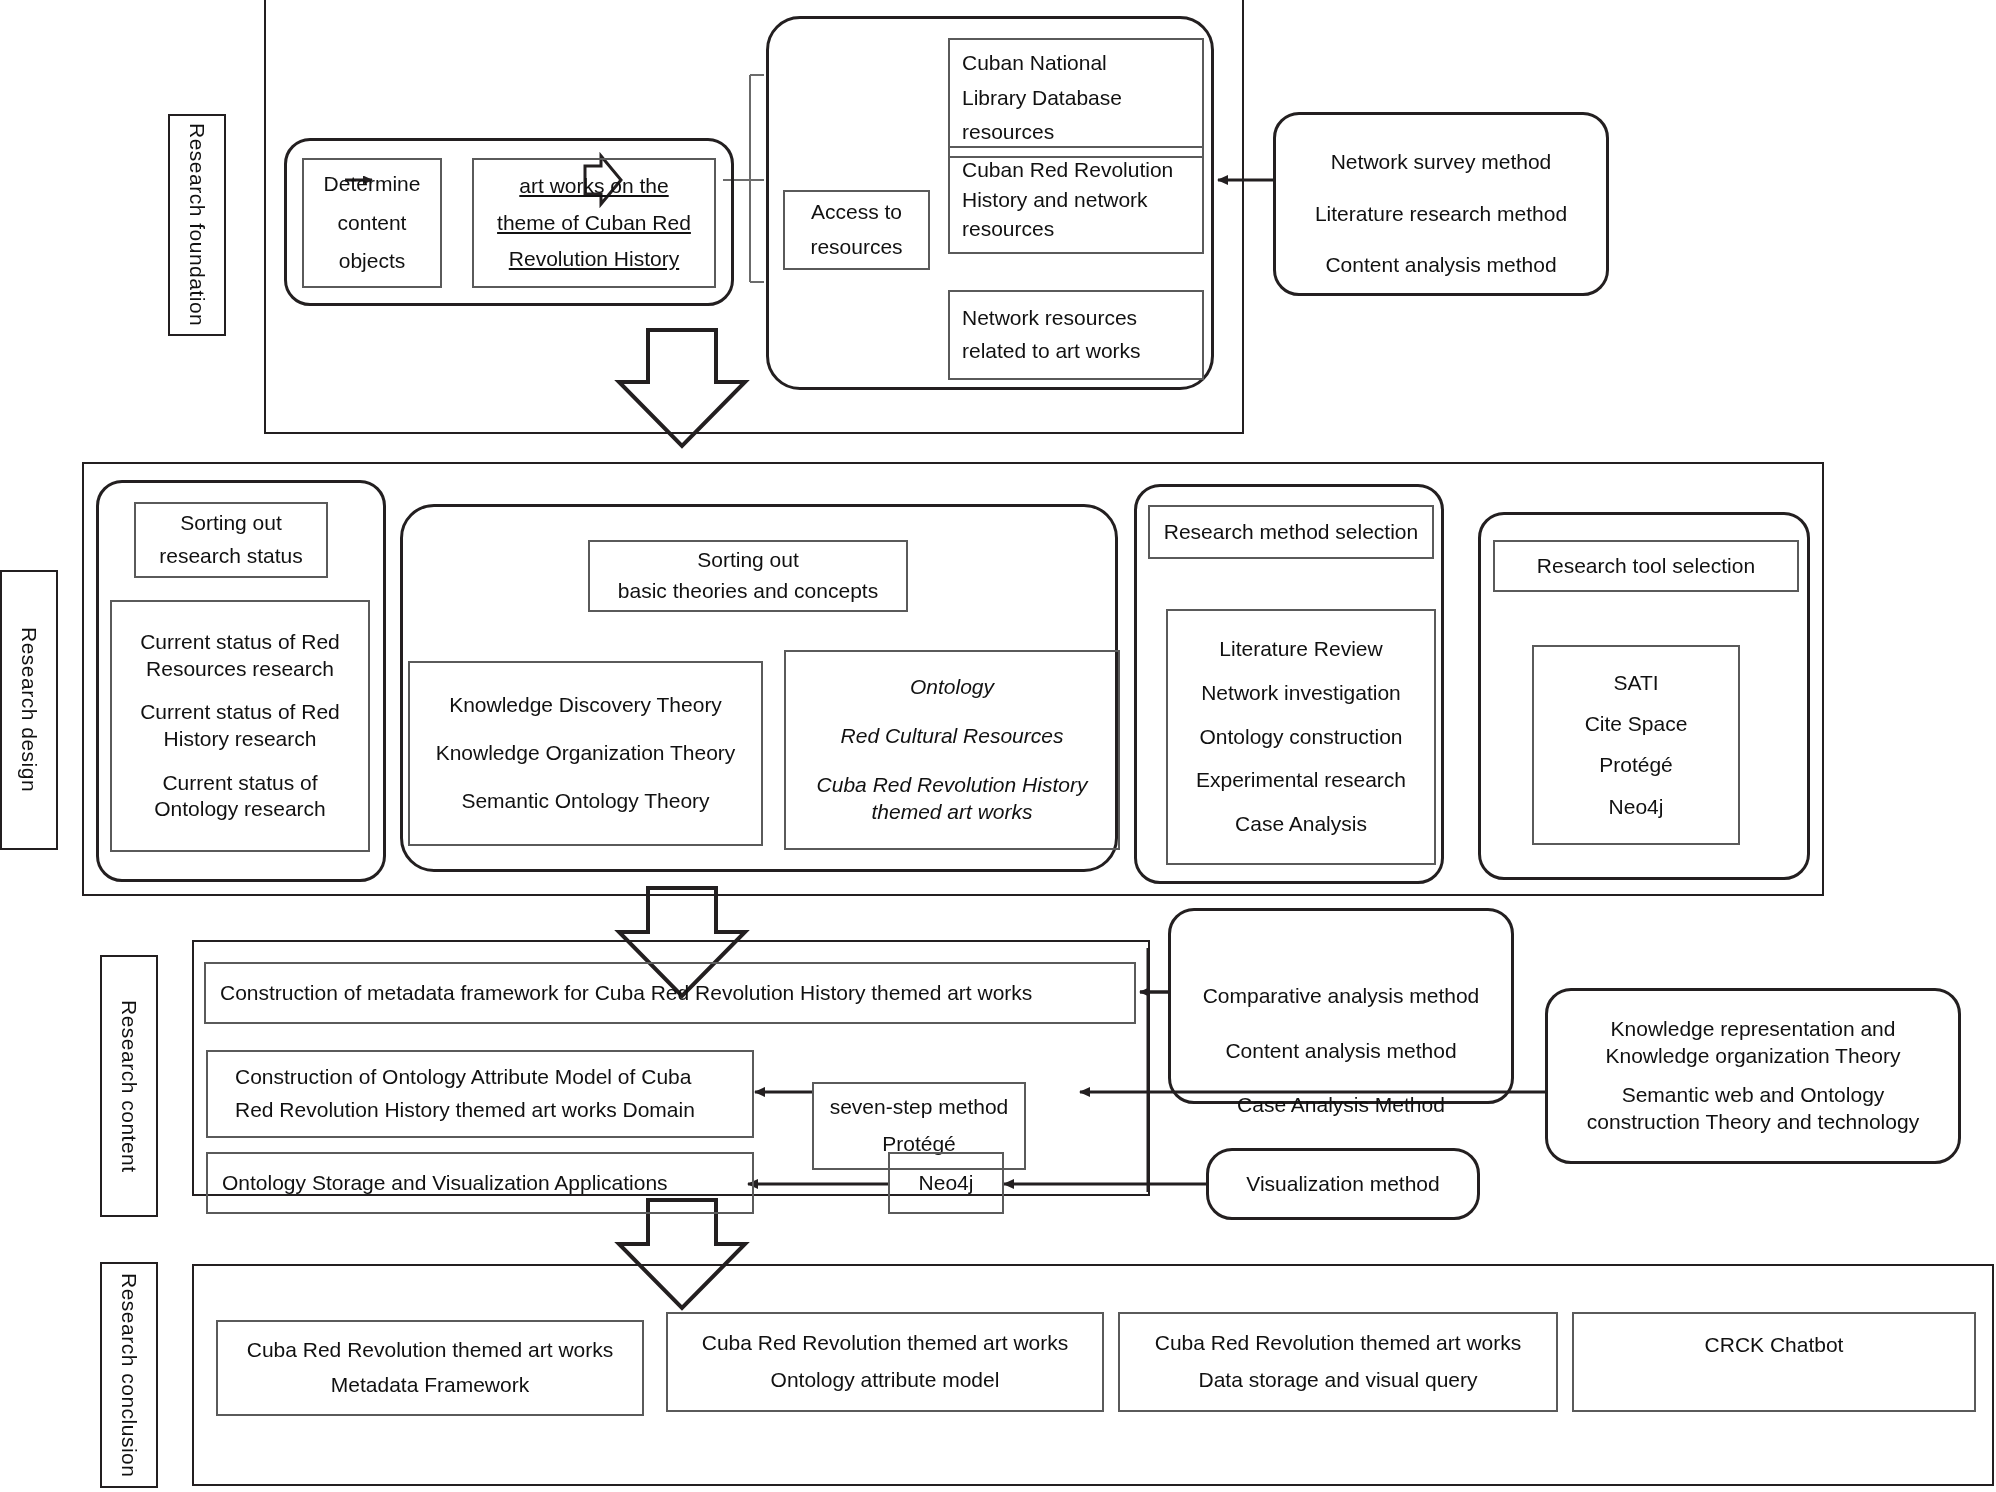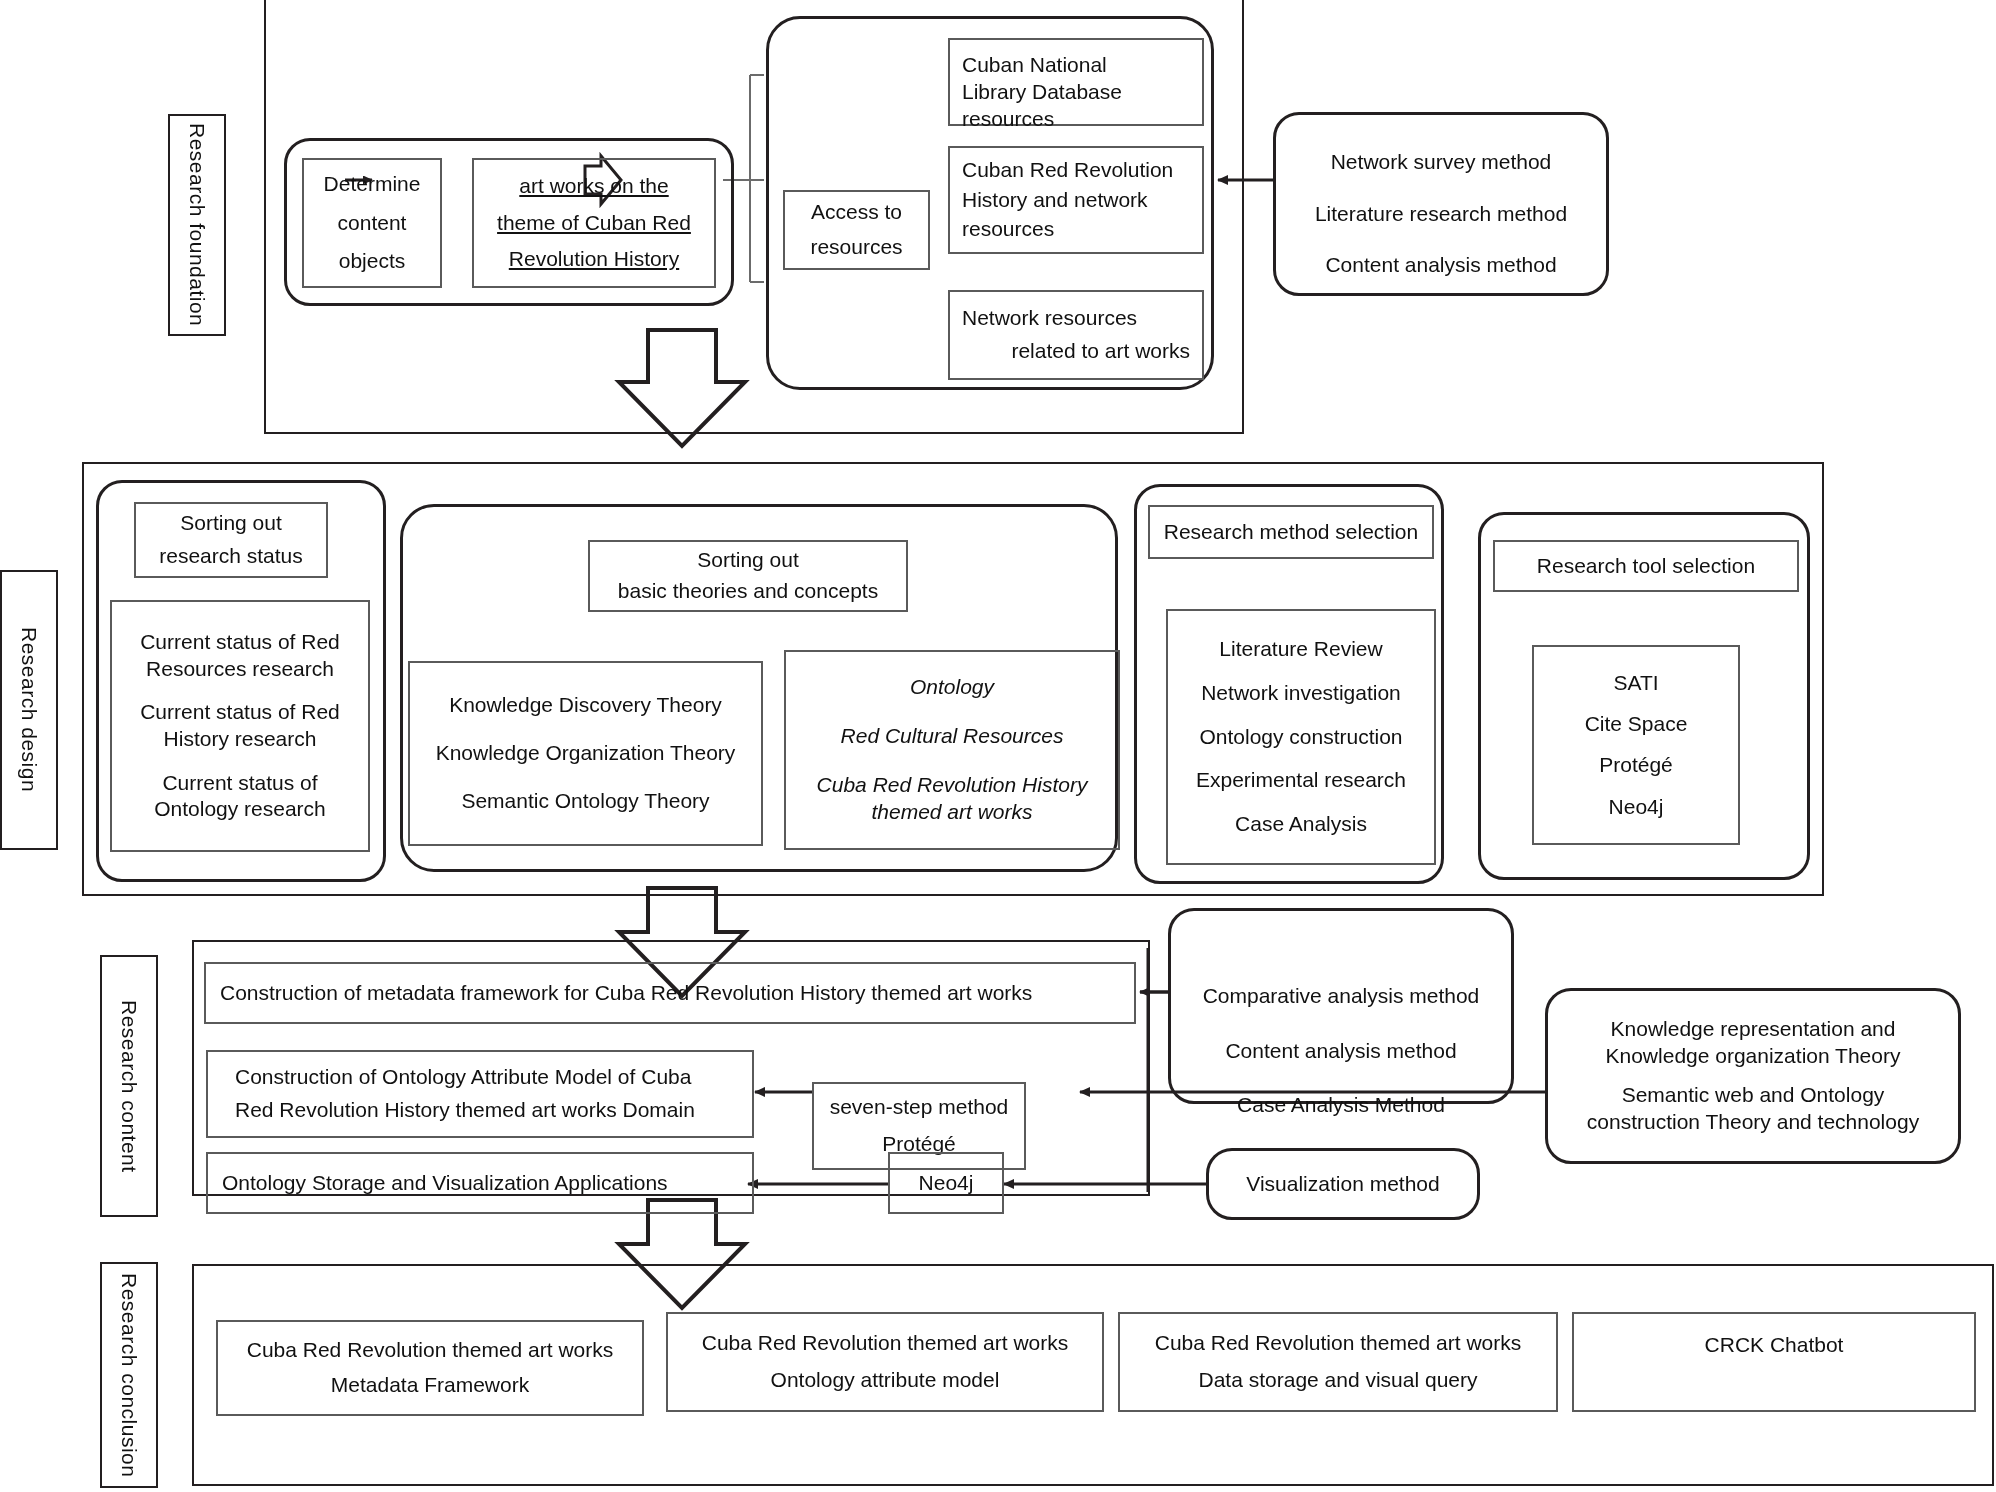--- a/index.html
+++ b/index.html
@@ -103,40 +103,40 @@
 
   <div class="abs round" style="left:766px;top:16px;width:448px;height:374px;"></div>
 
   <div class="abs rect-thin ctr txt" style="left:783px;top:190px;width:147px;height:80px;">
     <div class="list">
       <div>Access to</div>
       <div>resources</div>
     </div>
   </div>
 
-  <div class="abs rect-thin txt" style="left:948px;top:38px;width:256px;height:88px;padding:12px 12px;">
+  <div class="abs rect-thin txt" style="left:948px;top:38px;width:256px;height:120px;padding:3px 12px;">
     <div class="list" style="align-items:flex-start;">
       <div style="text-align:left">Cuban National</div>
       <div style="text-align:left">Library Database</div>
       <div style="text-align:left">resources</div>
     </div>
   </div>
 
   <div class="abs rect-thin txt" style="left:948px;top:146px;width:256px;height:108px;padding:7px 12px;">
     <div class="list" style="align-items:flex-start;">
       <div style="text-align:left">Cuban Red Revolution</div>
       <div style="text-align:left">History and network</div>
       <div style="text-align:left">resources</div>
     </div>
   </div>
 
   <div class="abs rect-thin txt" style="left:948px;top:290px;width:256px;height:90px;padding:7px 12px;">
     <div class="list" style="align-items:flex-start;">
       <div style="text-align:left">Network resources</div>
-      <div style="text-align:right">related to art works</div>
+      <div style="text-align:left">related to art works</div>
     </div>
   </div>
 
   <div class="abs round-sm" style="left:1273px;top:112px;width:336px;height:184px;">
     <div class="list txt" style="padding:10px 0;">
       <div>Network survey method</div>
       <div>Literature research method</div>
       <div>Content analysis method</div>
     </div>
   </div>

